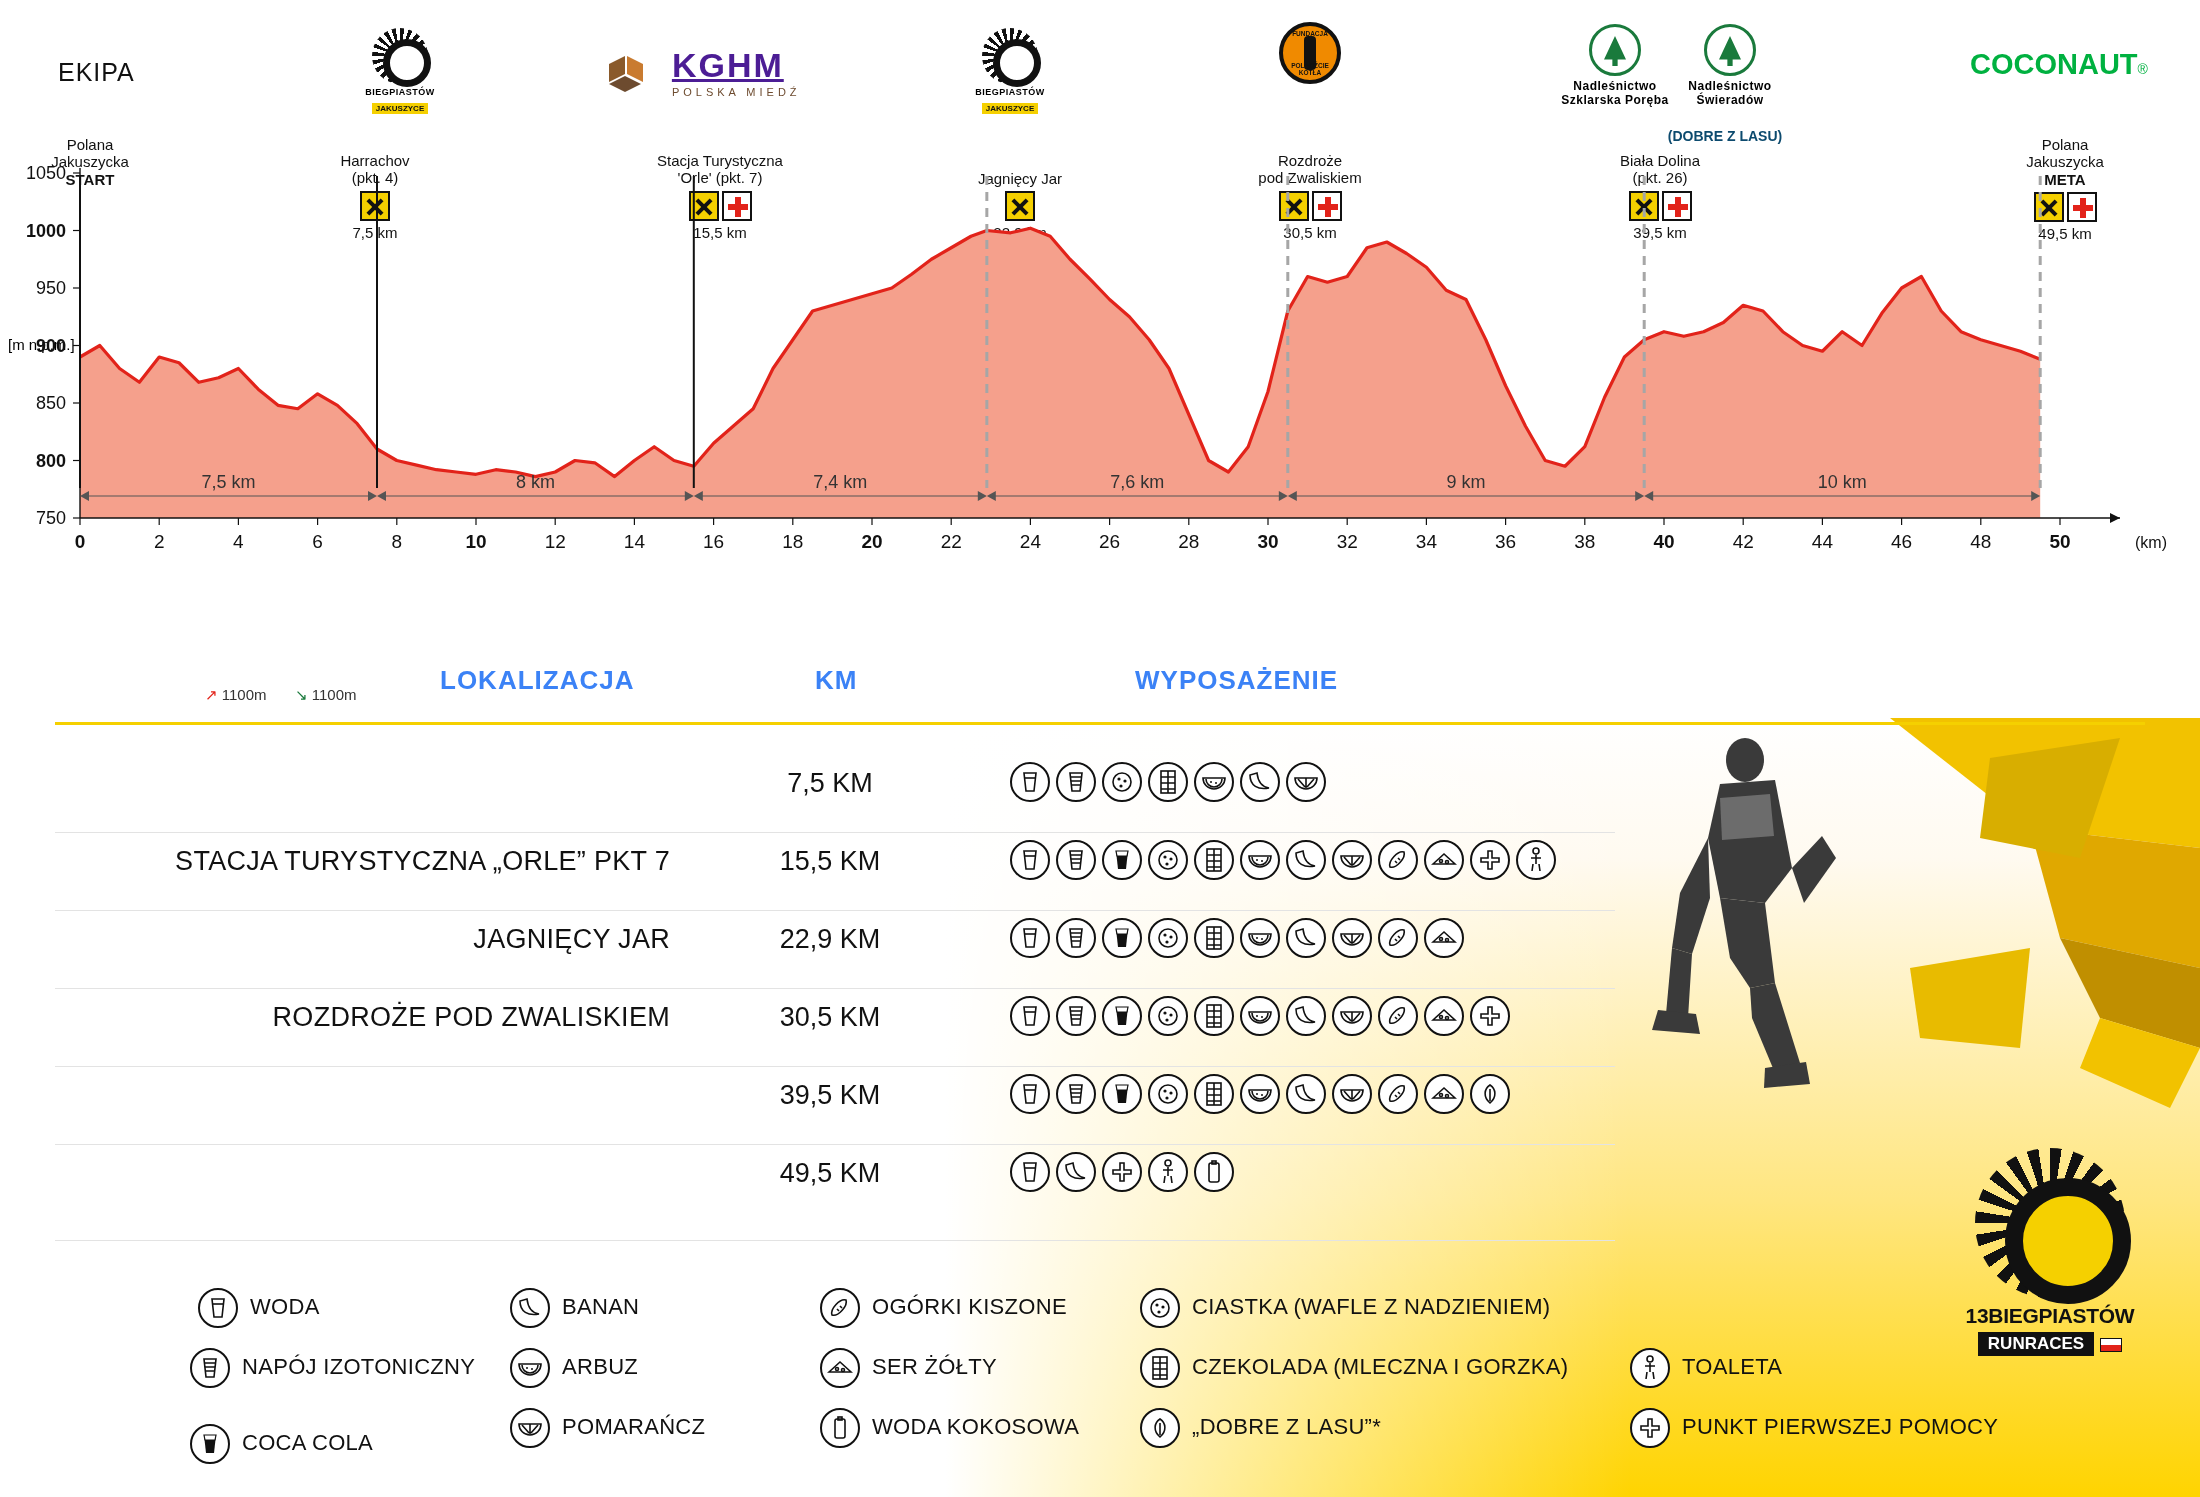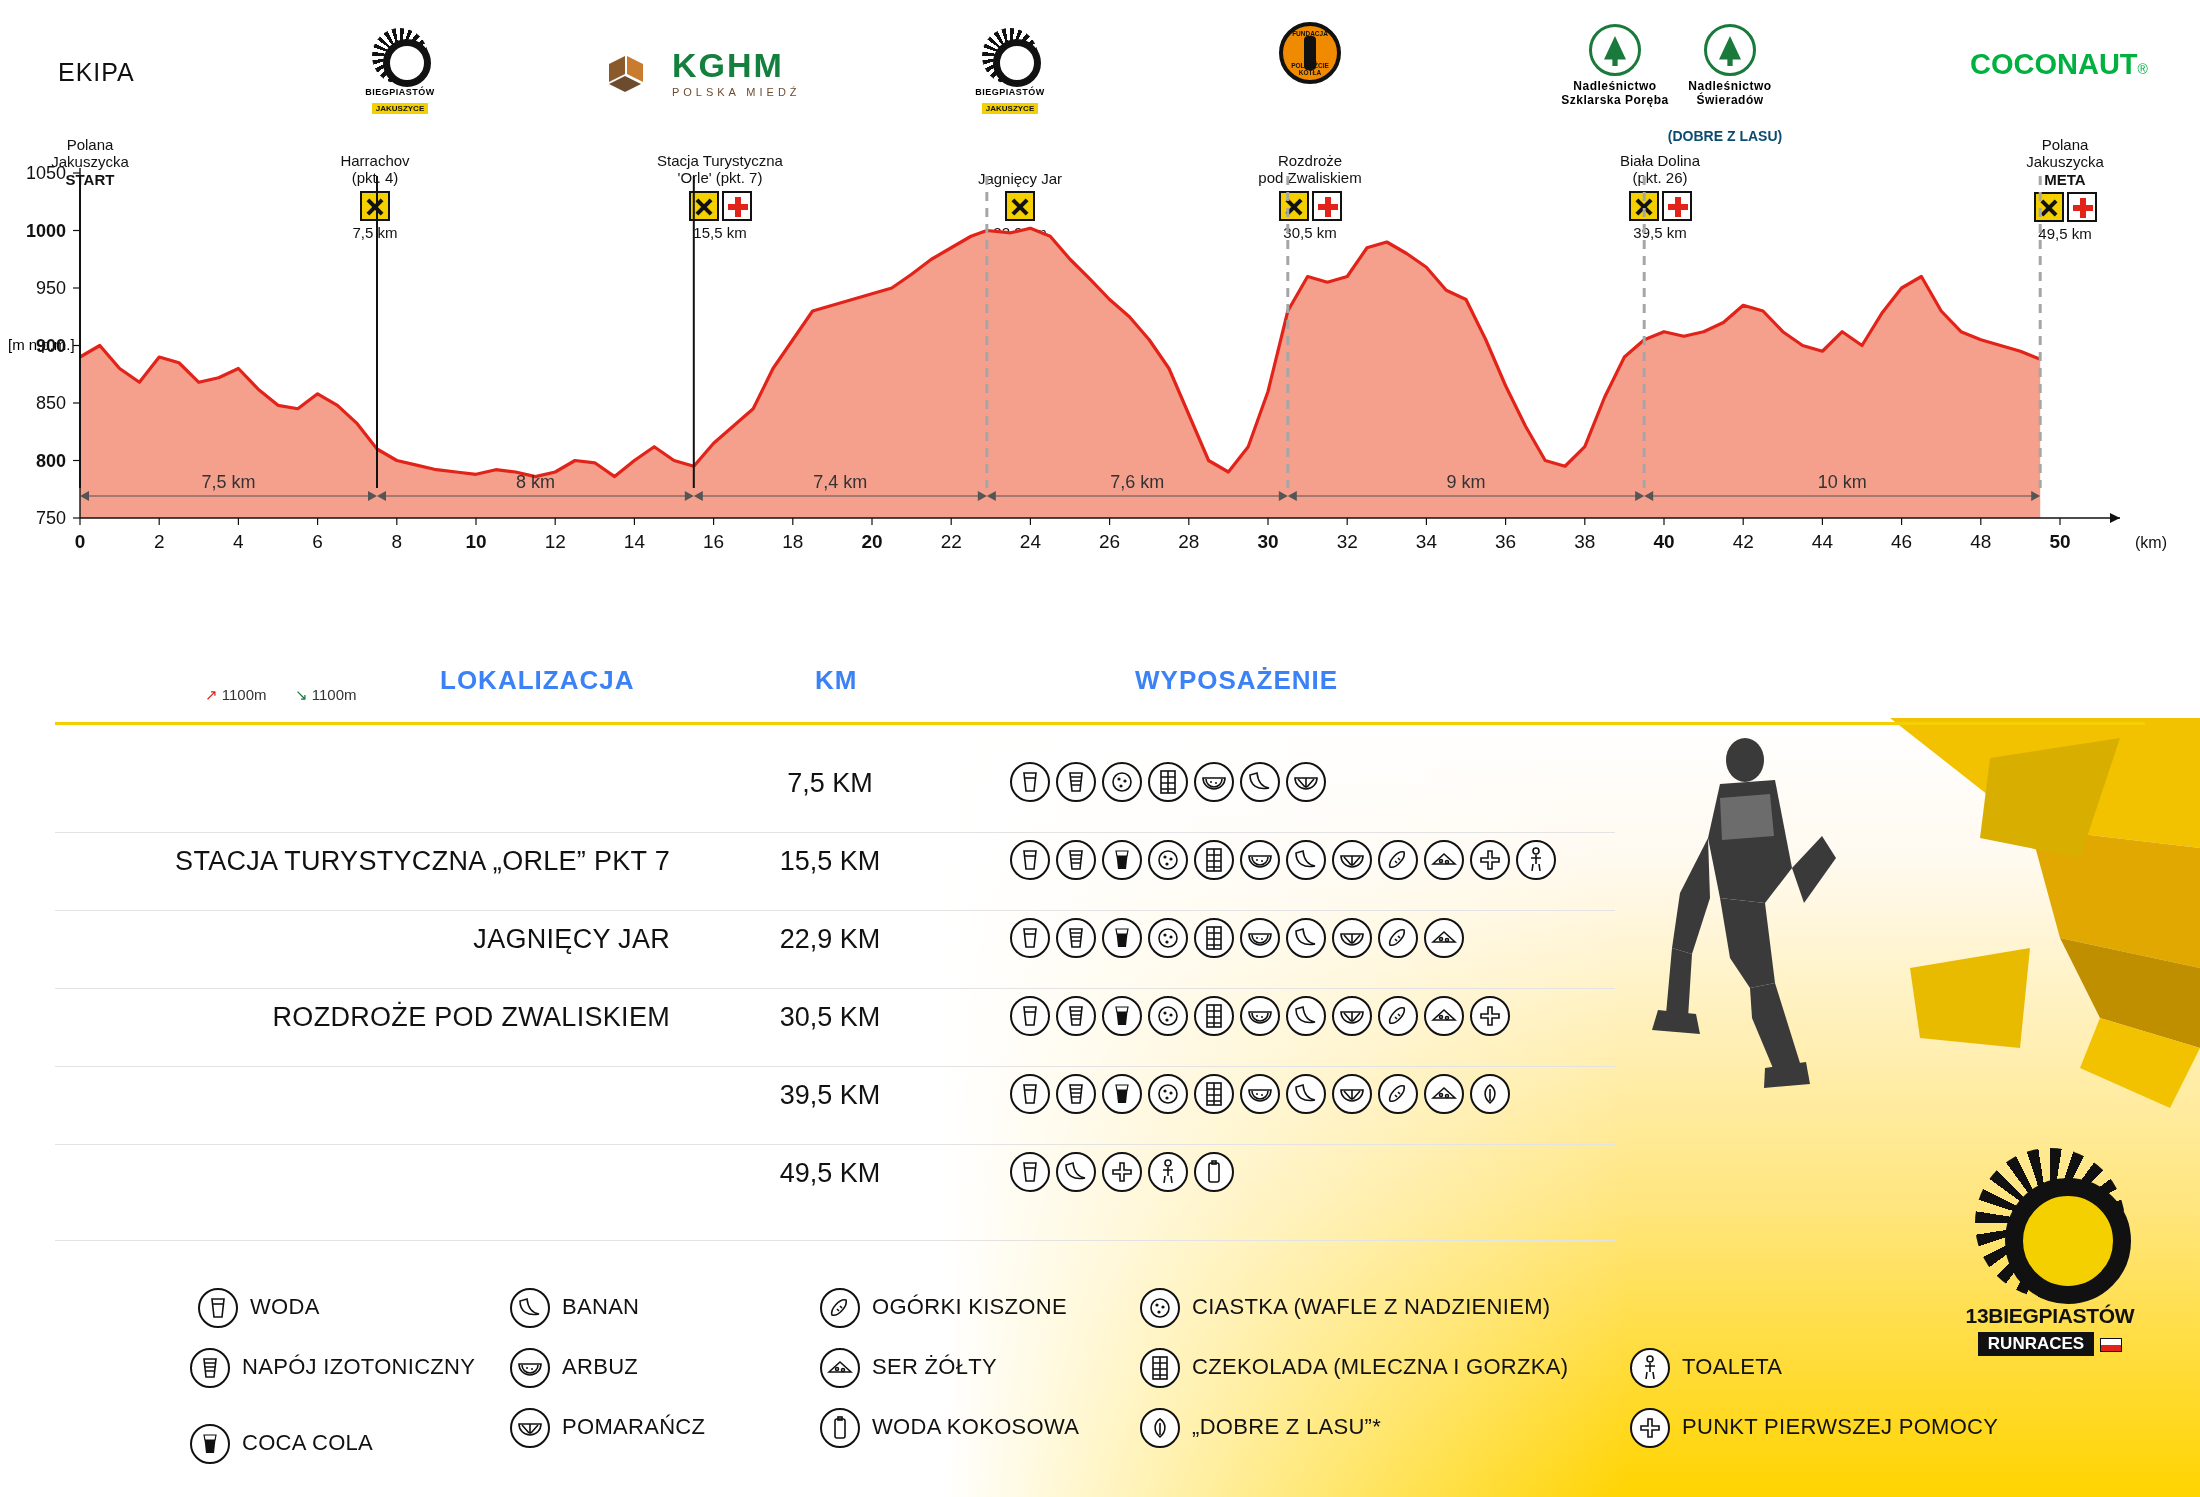--- a/index.html
+++ b/index.html
@@ -25,21 +25,21 @@
     position:relative; margin:0 auto;
   }
   .gear:after{
     content:""; position:absolute; left:11px; top:11px; width:34px; height:34px;
     border-radius:50%; background:#fff; border:7px solid #111;
   }
   .ylw-tag{ background:#f5d000; color:#111; font-size:8px; font-weight:bold; padding:1px 4px; display:inline-block; margin-top:2px;}
 
   .kghm-mark{ width:48px;height:44px;display:inline-block;vertical-align:middle;}
   .kghm-txt{ display:inline-block; vertical-align:middle; margin-left:10px; text-align:left;}
-  .kghm-txt b{ font-size:34px; letter-spacing:2px; color:#15803d; display:block; line-height:1;}
+  .kghm-txt b{ font-size:34px; letter-spacing:2px; color:#4c1d95; display:block; line-height:1;text-decoration:underline;}
   .kghm-txt span{ font-size:11px; letter-spacing:4px; color:#6d4b2f; }
 
   .fund{ width:62px;height:62px;border-radius:50%;background:#f08a00;border:4px solid #111; position:relative; margin:0 auto;}
   .fund:before{content:"";position:absolute;left:50%;top:10px;margin-left:-6px;width:12px;height:34px;background:#111;border-radius:4px;}
   .fund-txt{font-size:6.5px;font-weight:bold;color:#111;position:absolute;width:100%;text-align:center;top:4px;}
   .fund-txt2{font-size:6.5px;font-weight:bold;color:#111;position:absolute;width:100%;text-align:center;bottom:4px;}
 
   .nadl{ width:52px;height:52px;border-radius:50%;background:#fff;border:3px solid #1a7a3c; position:relative; margin:0 auto;}
   .nadl .tree{position:absolute;left:50%;top:9px;margin-left:-11px;width:22px;height:30px;
     background:#1a7a3c; clip-path:polygon(50% 0,100% 78%,62% 78%,62% 100%,38% 100%,38% 78%,0 78%);}

